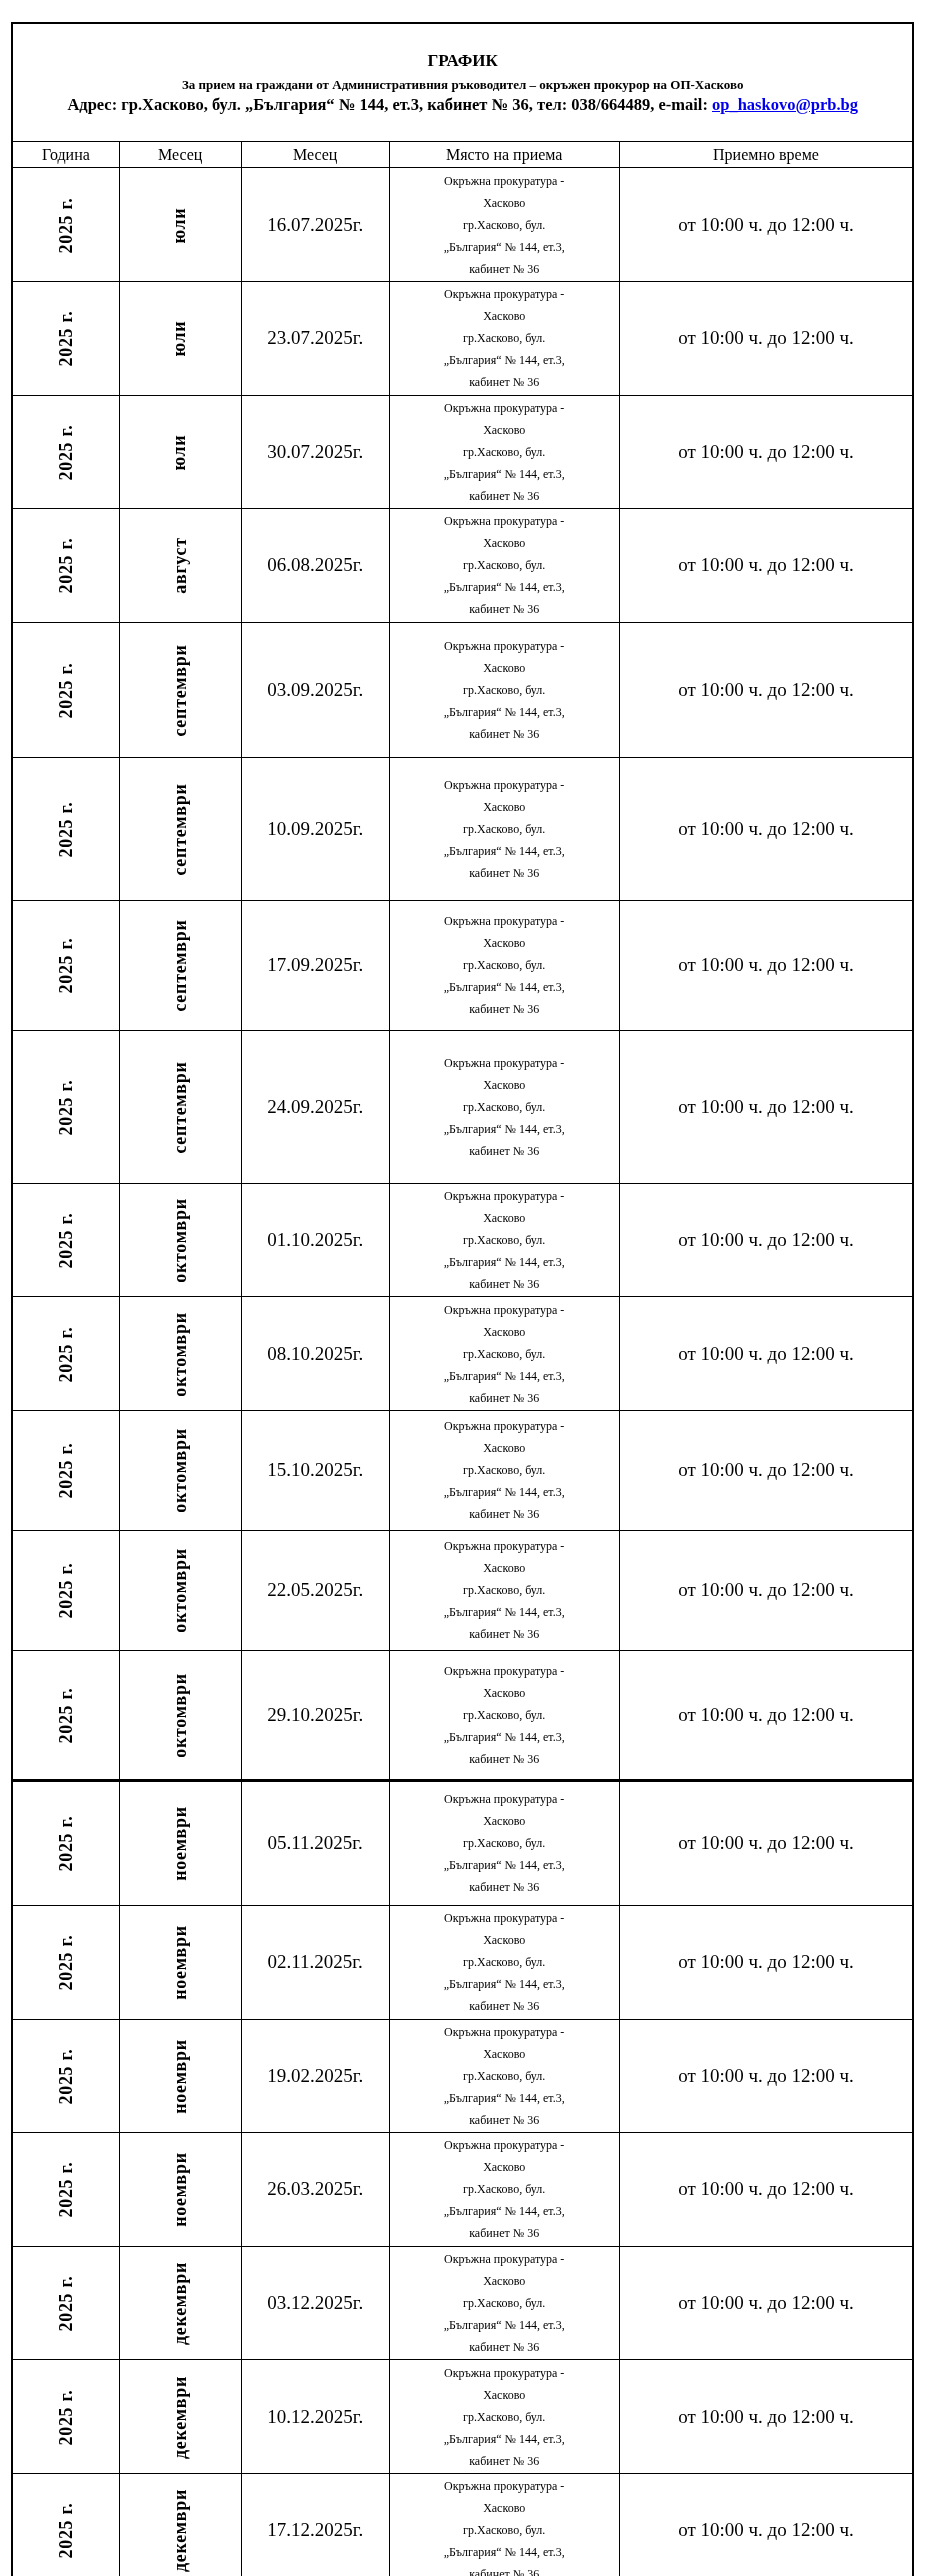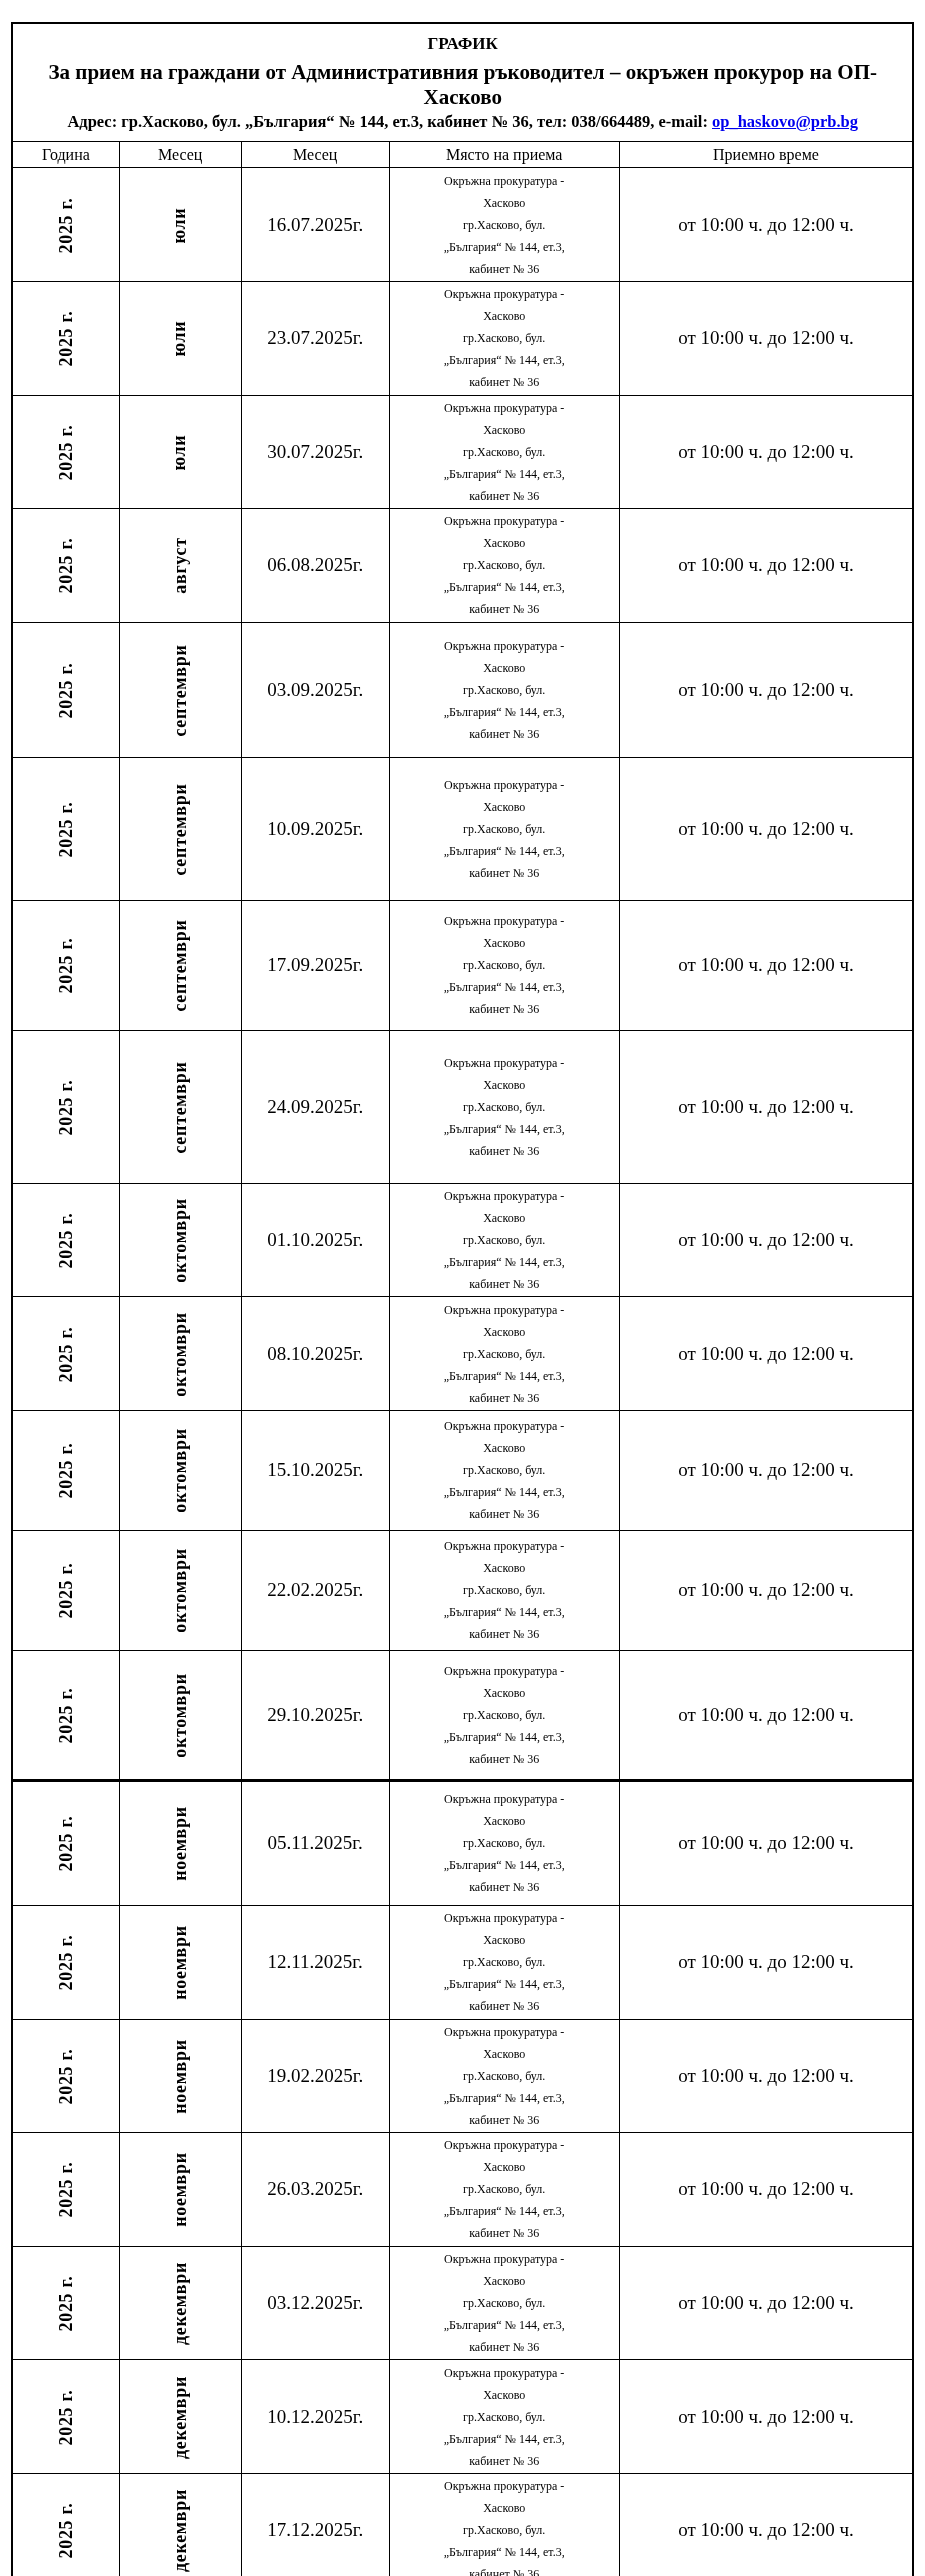--- a/index.html
+++ b/index.html
@@ -36,21 +36,21 @@
     height: 109px;
     padding: 4px 9px;
     margin-top: 21px;
   }
   .doc-title {
     font-size: 17px;
     font-weight: bold;
     margin-bottom: 5.3px;
   }
   .doc-subtitle {
-    font-size: 21px;
+    font-size: 13px;
     font-weight: bold;
     margin-bottom: 2px;
   }
   .doc-address {
     font-size: 16.5px;
     font-weight: bold;
   }
   a.email {
     font-weight: bold;
     text-decoration: underline;
@@ -247,21 +247,21 @@
           <td class="place">Окръжна прокуратура -
 Хасково
 гр.Хасково, бул.
 „България“ № 144, ет.3,
 кабинет № 36</td>
           <td>от 10:00 ч. до 12:00 ч.</td>
         </tr>
         <tr>
           <td><span class="vert">2025 г.</span></td>
           <td><span class="vert">октомври</span></td>
-          <td>22.02.2025г.</td>
+          <td>22.05.2025г.</td>
           <td class="place">Окръжна прокуратура -
 Хасково
 гр.Хасково, бул.
 „България“ № 144, ет.3,
 кабинет № 36</td>
           <td>от 10:00 ч. до 12:00 ч.</td>
         </tr>
         <tr>
           <td><span class="vert">2025 г.</span></td>
           <td><span class="vert">октомври</span></td>
@@ -280,21 +280,21 @@
           <td class="place">Окръжна прокуратура -
 Хасково
 гр.Хасково, бул.
 „България“ № 144, ет.3,
 кабинет № 36</td>
           <td>от 10:00 ч. до 12:00 ч.</td>
         </tr>
         <tr>
           <td><span class="vert">2025 г.</span></td>
           <td><span class="vert">ноември</span></td>
-          <td>12.11.2025г.</td>
+          <td>02.11.2025г.</td>
           <td class="place">Окръжна прокуратура -
 Хасково
 гр.Хасково, бул.
 „България“ № 144, ет.3,
 кабинет № 36</td>
           <td>от 10:00 ч. до 12:00 ч.</td>
         </tr>
         <tr>
           <td><span class="vert">2025 г.</span></td>
           <td><span class="vert">ноември</span></td>

